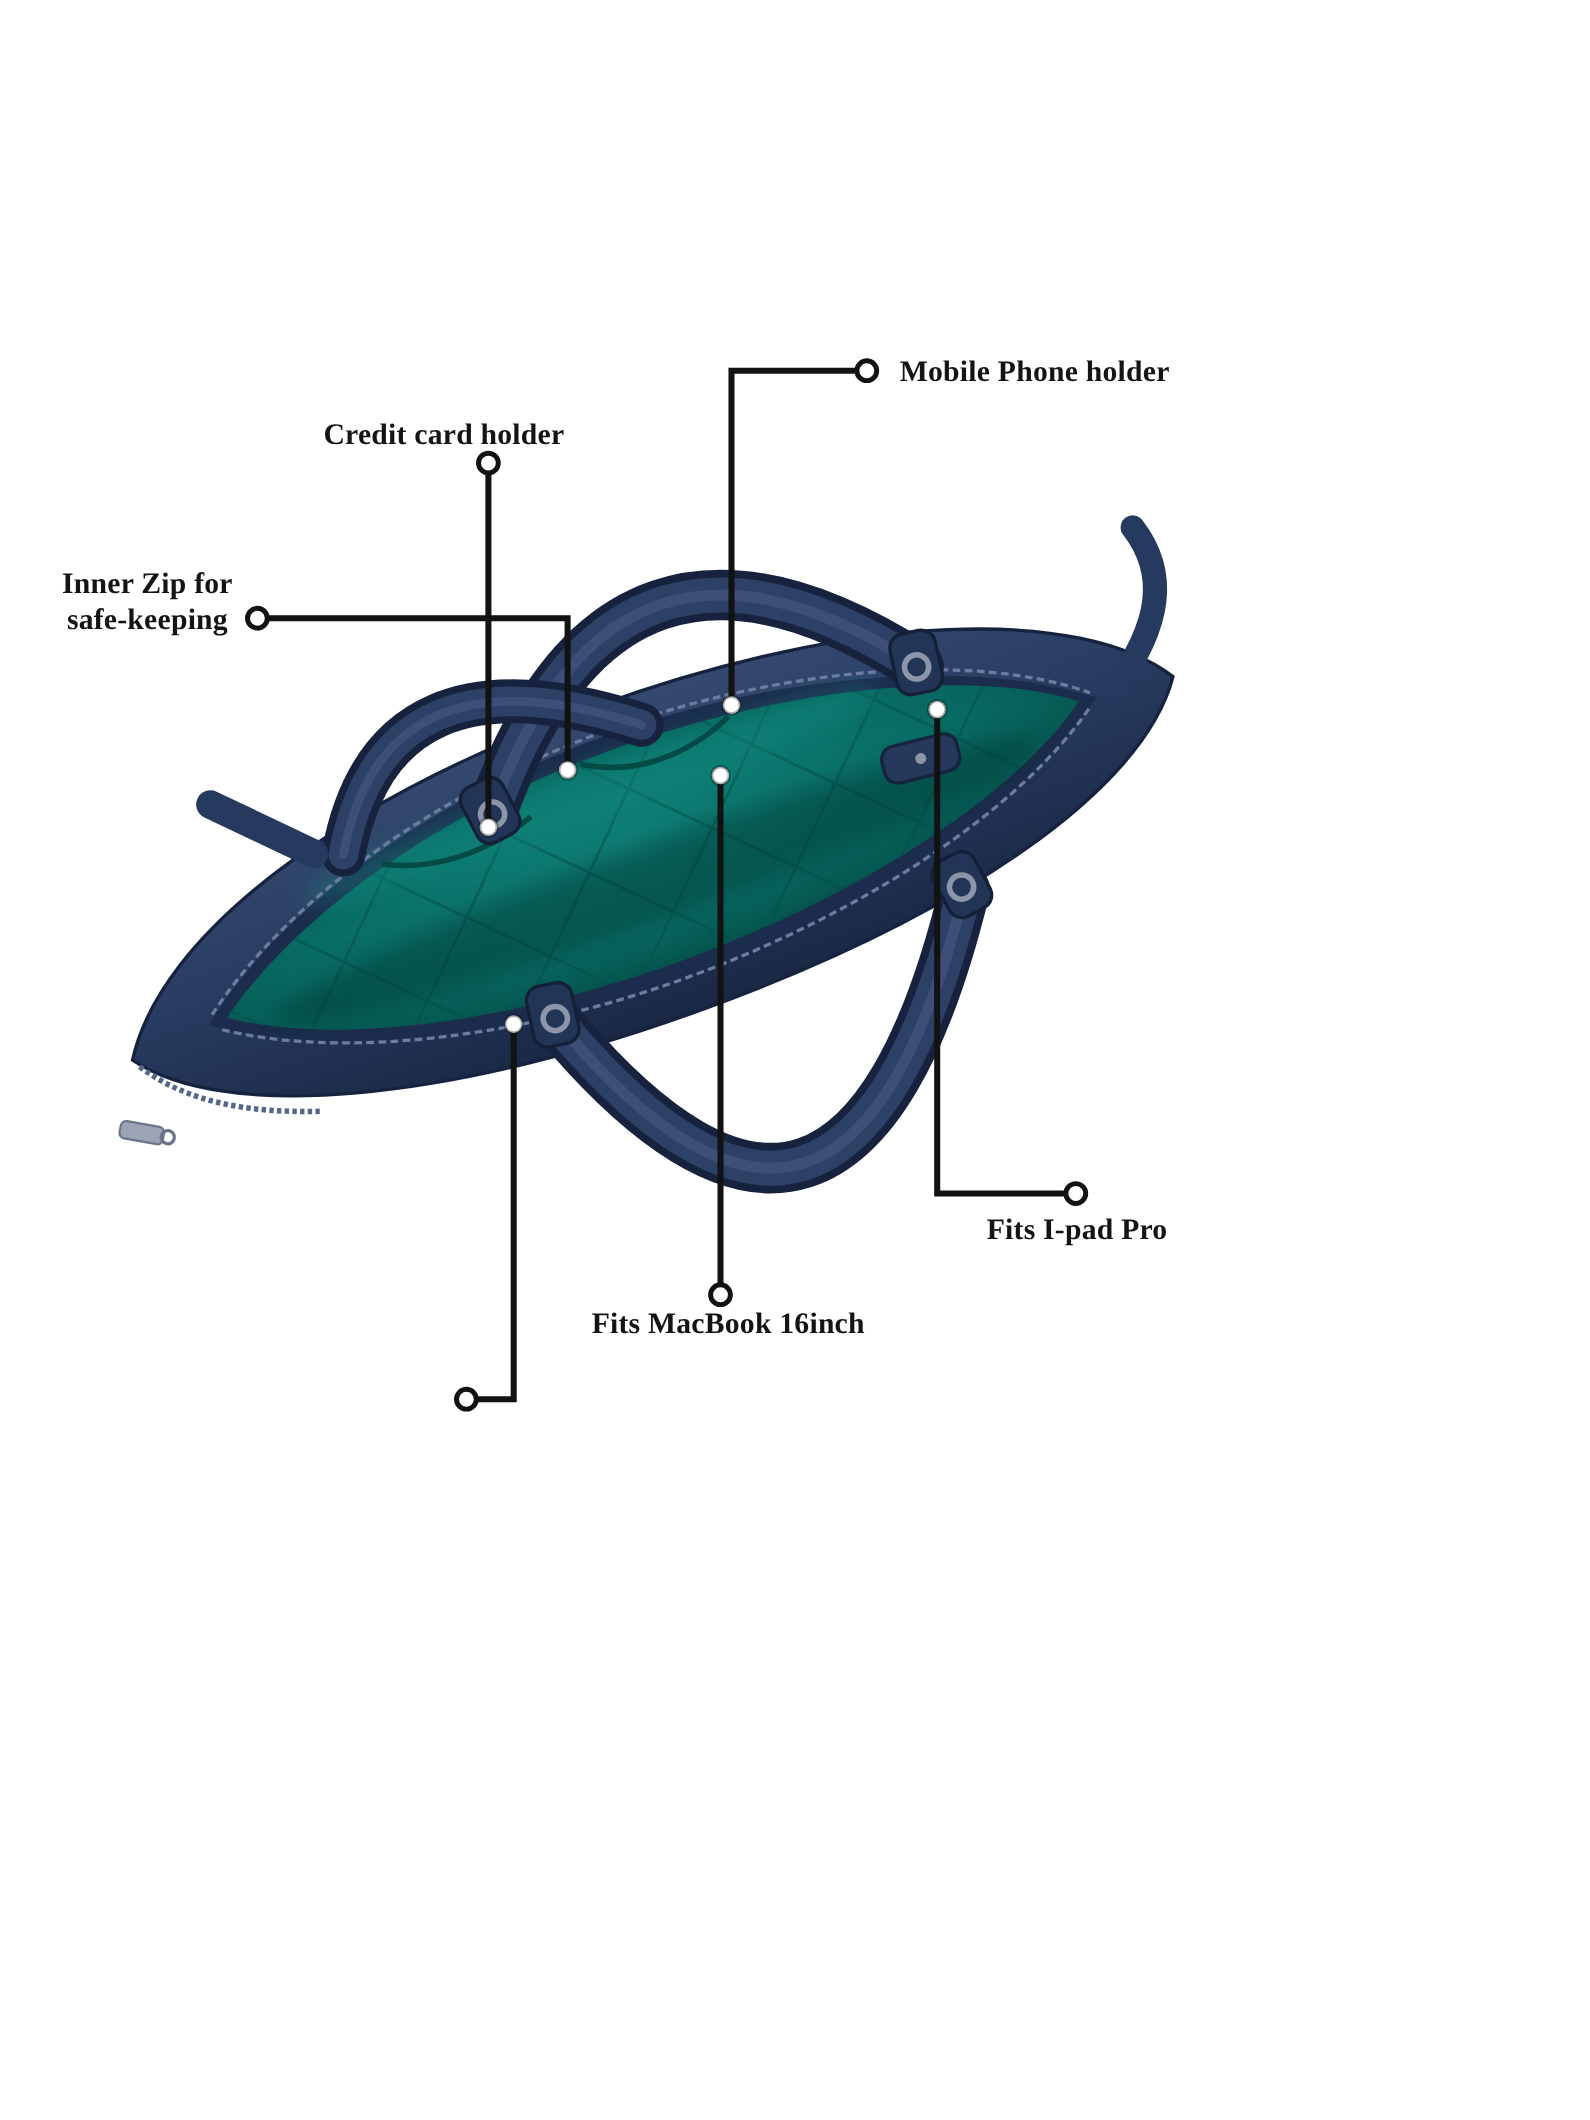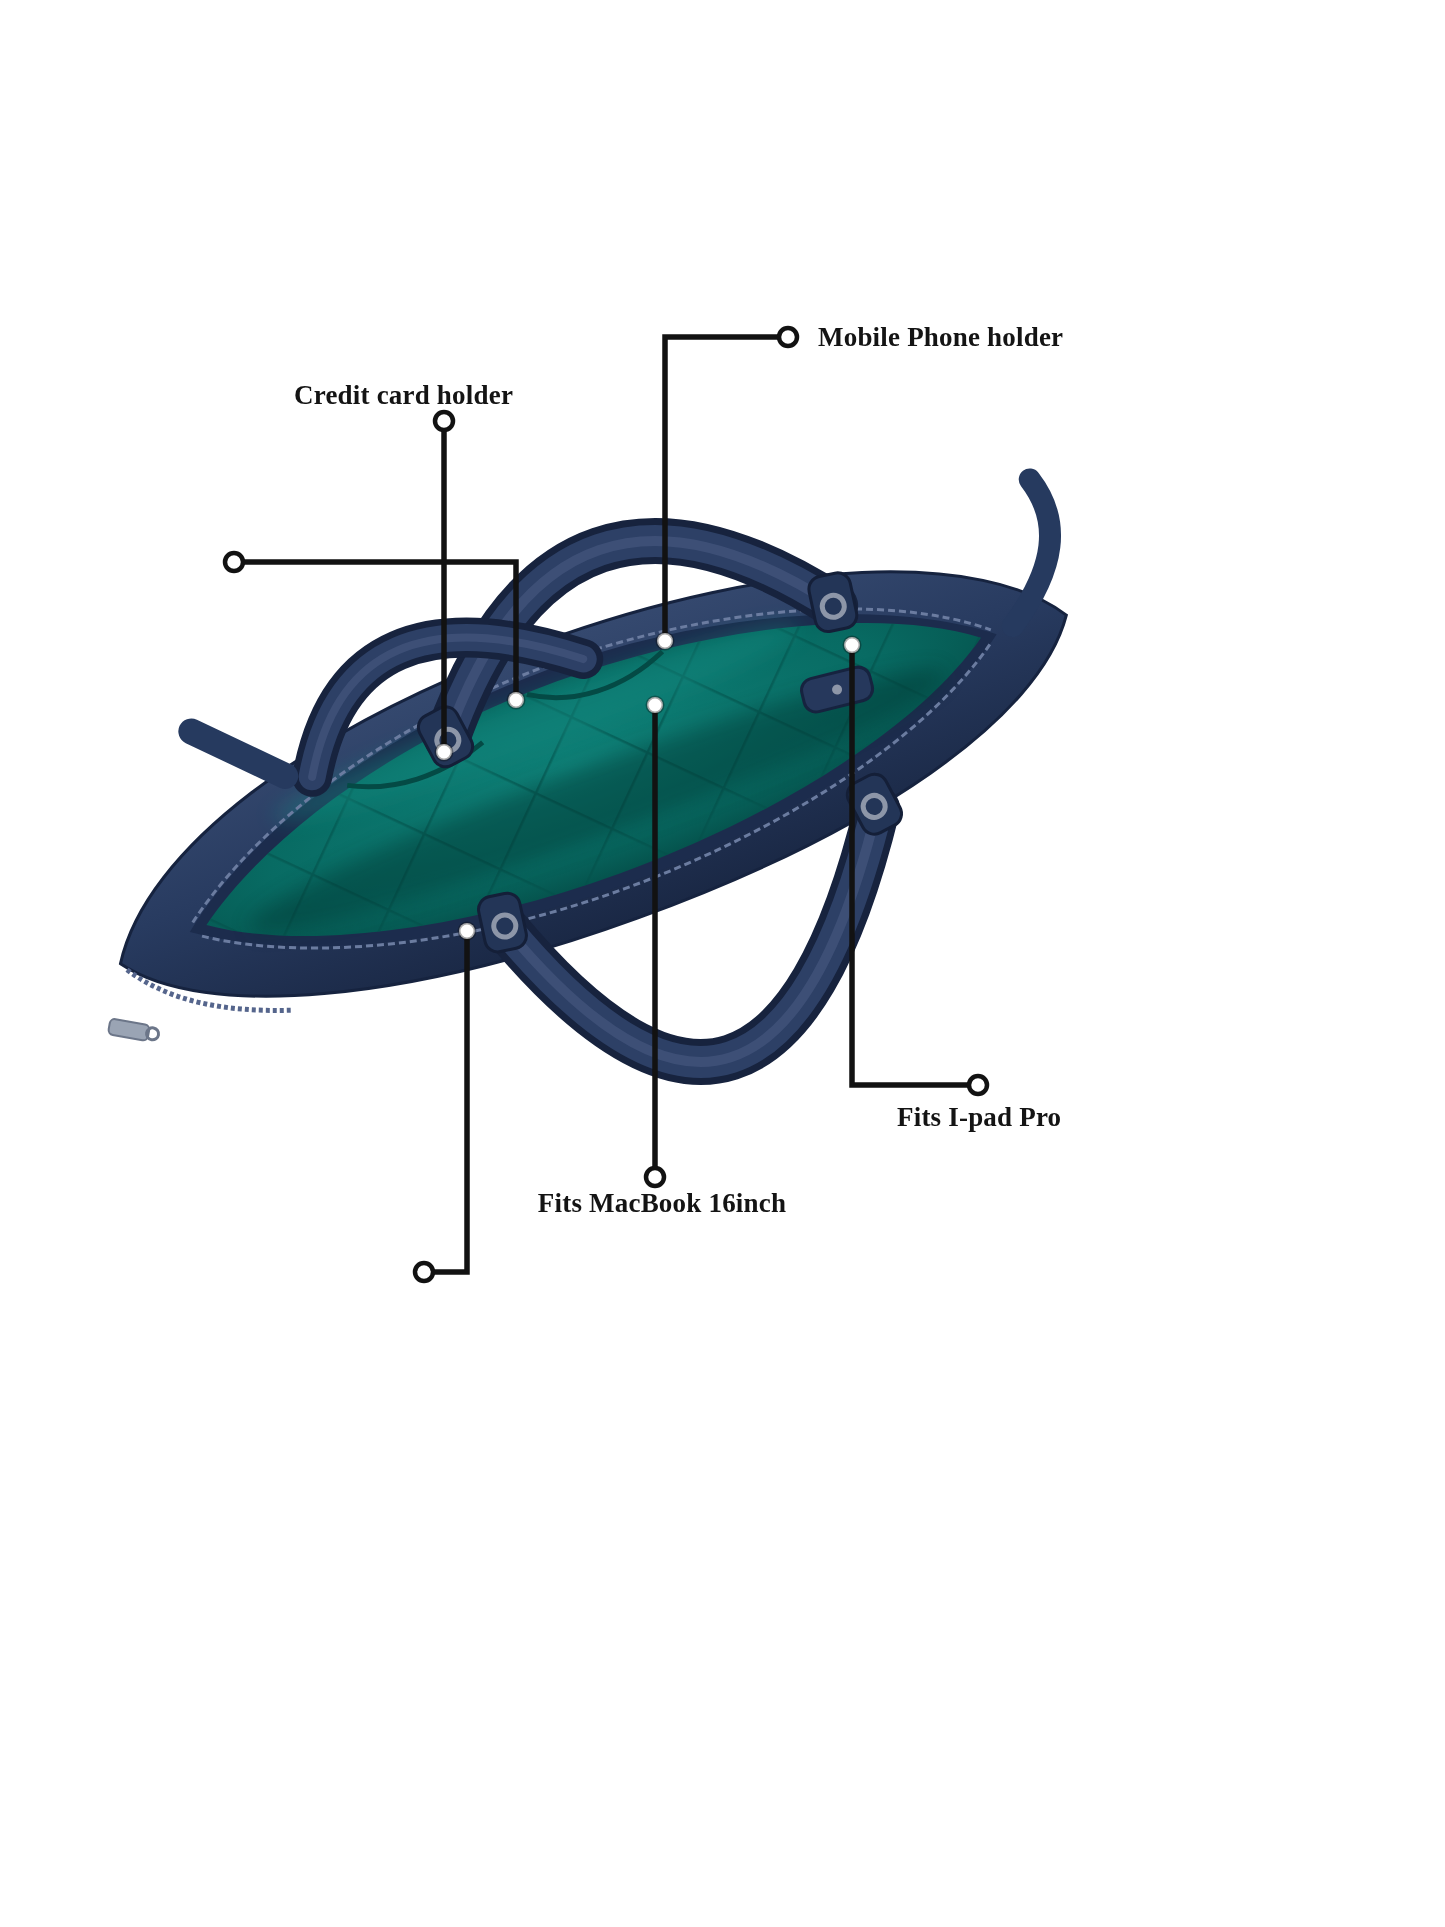--- a/index.html
+++ b/index.html
@@ -163,19 +163,20 @@
       <circle cx="852" cy="645" r="8" fill="#ffffff"></circle>
       <circle cx="655" cy="705" r="8" fill="#ffffff"></circle>
       <circle cx="467" cy="931" r="8" fill="#ffffff"></circle>
     </g>
   </svg>
 
   <div class="callout-label lbl-mobile">Mobile Phone holder</div>
 
   <div class="callout-label lbl-credit">Credit card holder</div>
 
+  <div class="callout-label lbl-innerzip">Inner Zip for safe-keeping</div>
 
   <div class="callout-label lbl-ipad">Fits I-pad Pro</div>
 
   <div class="callout-label lbl-macbook">Fits MacBook 16inch</div>
 
 
 </div>
 
 </body></html>

